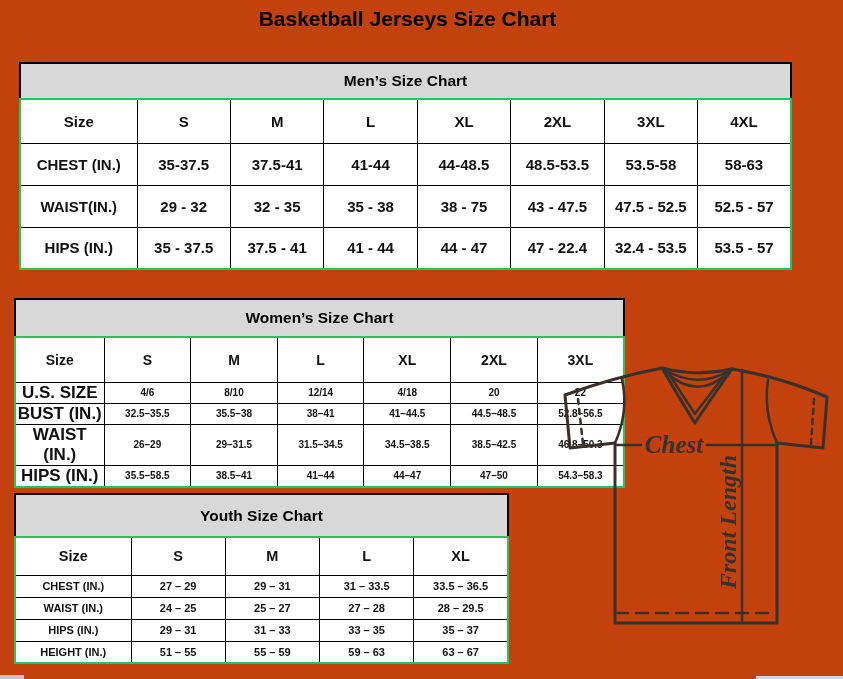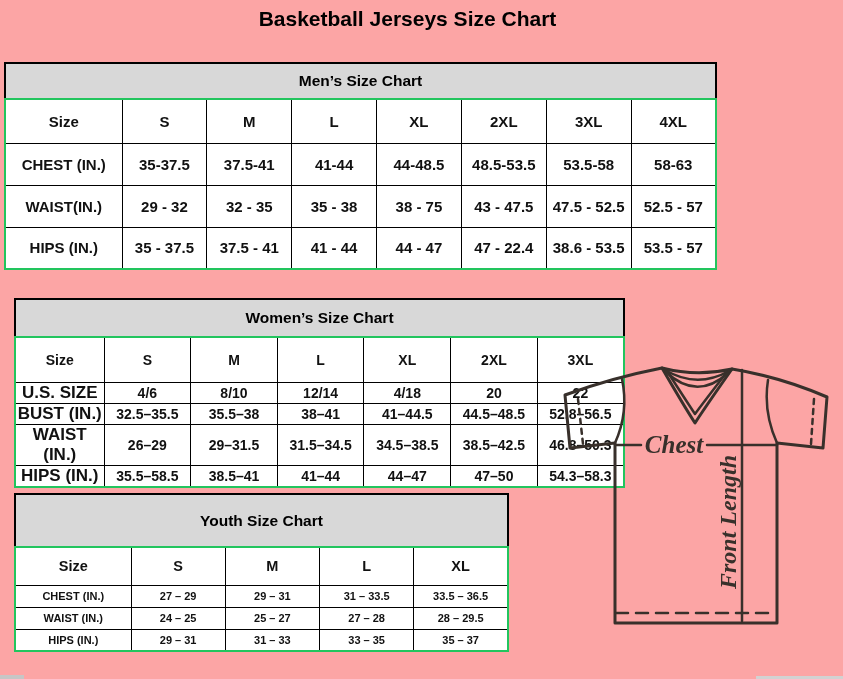--- a/index.html
+++ b/index.html
@@ -1,19 +1,19 @@
 <!DOCTYPE html>
 <html><head>
 <meta charset="utf-8">
 <style>
   * { box-sizing: border-box; }
   html,body { margin:0; padding:0; background:#fff; }
   .page {
     position: relative; width: 843px; height: 679px;
-    background: #fca5a5; overflow: hidden;
+    background: #c2410c; overflow: hidden;
     font-family: "Liberation Sans", sans-serif; color:#000;
   }
   .page-title {
     position: absolute; top: 7px; left: 0; width: 815px;
     text-align: center; font-size: 21px; font-weight: bold; color:#000;
   }
   .section { position: absolute; }
   .band {
     border: 2px solid #000; background: #d8d8d8;
     display: flex; align-items: center; justify-content: center;
@@ -21,35 +21,35 @@
   }
   table.size-table {
     border-collapse: collapse; table-layout: fixed; width: 100%;
     margin-top: -2px; border: 2px solid #22c55e; background: #fff;
   }
   table.size-table th, table.size-table td {
     border: 1px solid #000; text-align: center; vertical-align: middle;
     font-weight: bold; color: #111; padding: 0;
   }
   
-  #mens-section { left: 4px; top: 62px; width: 713px; }
+  #mens-section { left: 19px; top: 62px; width: 773px; }
   #mens-section .band { height: 38px; }
   .mens th { height: 44px; font-size: 15px; }
   .mens td { height: 42px; font-size: 15px; }
   .mens th:first-child { width: 117px; }
   
   #womens-section { left: 14px; top: 298px; width: 611px; }
   #womens-section .band { height: 40px; }
   .womens th { height: 45px; font-size: 14px; }
-  .womens td { height: 21px; font-size: 14px; }
+  .womens td { height: 21px; font-size: 10px; }
   .womens th:first-child { width: 89px; }
   .womens td:first-child { font-size: 17px; }
   
   #youth-section { left: 14px; top: 493px; width: 495px; }
-  #youth-section .band { height: 55px; }
+  #youth-section .band { height: 45px; }
   .youth th { height: 38px; font-size: 14.5px; }
   .youth td { height: 22px; font-size: 11px; }
   .youth th:first-child { width: 116px; }
   
   #jersey { position: absolute; left: 556px; top: 362px; width: 282px; height: 266px; }
   #jersey text {
     font-family: "Liberation Serif", serif;
     font-style: italic; font-weight: bold; fill: #38302b;
   }
   
@@ -100,21 +100,21 @@
             <td>47.5 - 52.5</td>
             <td>52.5 - 57</td>
           </tr>
           <tr>
             <td>HIPS (IN.)</td>
             <td>35 - 37.5</td>
             <td>37.5 - 41</td>
             <td>41 - 44</td>
             <td>44 - 47</td>
             <td>47 - 22.4</td>
-            <td>38.6 - 53.5</td>
+            <td>32.4 - 53.5</td>
             <td>53.5 - 57</td>
           </tr>
         </tbody>
       </table>
   </div>
 
   <div class="section" id="womens-section">
     <div class="band">Women’s Size Chart</div>
     <table class="size-table womens">
         <thead>
@@ -196,20 +196,27 @@
             <td>27 – 28</td>
             <td>28 – 29.5</td>
           </tr>
           <tr>
             <td>HIPS (IN.)</td>
             <td>29 – 31</td>
             <td>31 – 33</td>
             <td>33 – 35</td>
             <td>35 – 37</td>
           </tr>
+          <tr>
+            <td>HEIGHT (IN.)</td>
+            <td>51 – 55</td>
+            <td>55 – 59</td>
+            <td>59 – 63</td>
+            <td>63 – 67</td>
+          </tr>
         </tbody>
       </table>
   </div>
 
   <svg id="jersey" viewBox="0 0 282 266">
     <g fill="none" stroke="#38302b" stroke-width="3" stroke-linejoin="round" stroke-linecap="round">
 
       <path d="M106,6 Q55,16 9,33 L14,86 L59,81 L59,261 L221,261 L221,81 L267,86 L271,35 Q225,15 176,7 Q141,15 106,6"></path>
 
       <path d="M106,6 Q128,44 139,61 Q150,44 176,7"></path>

